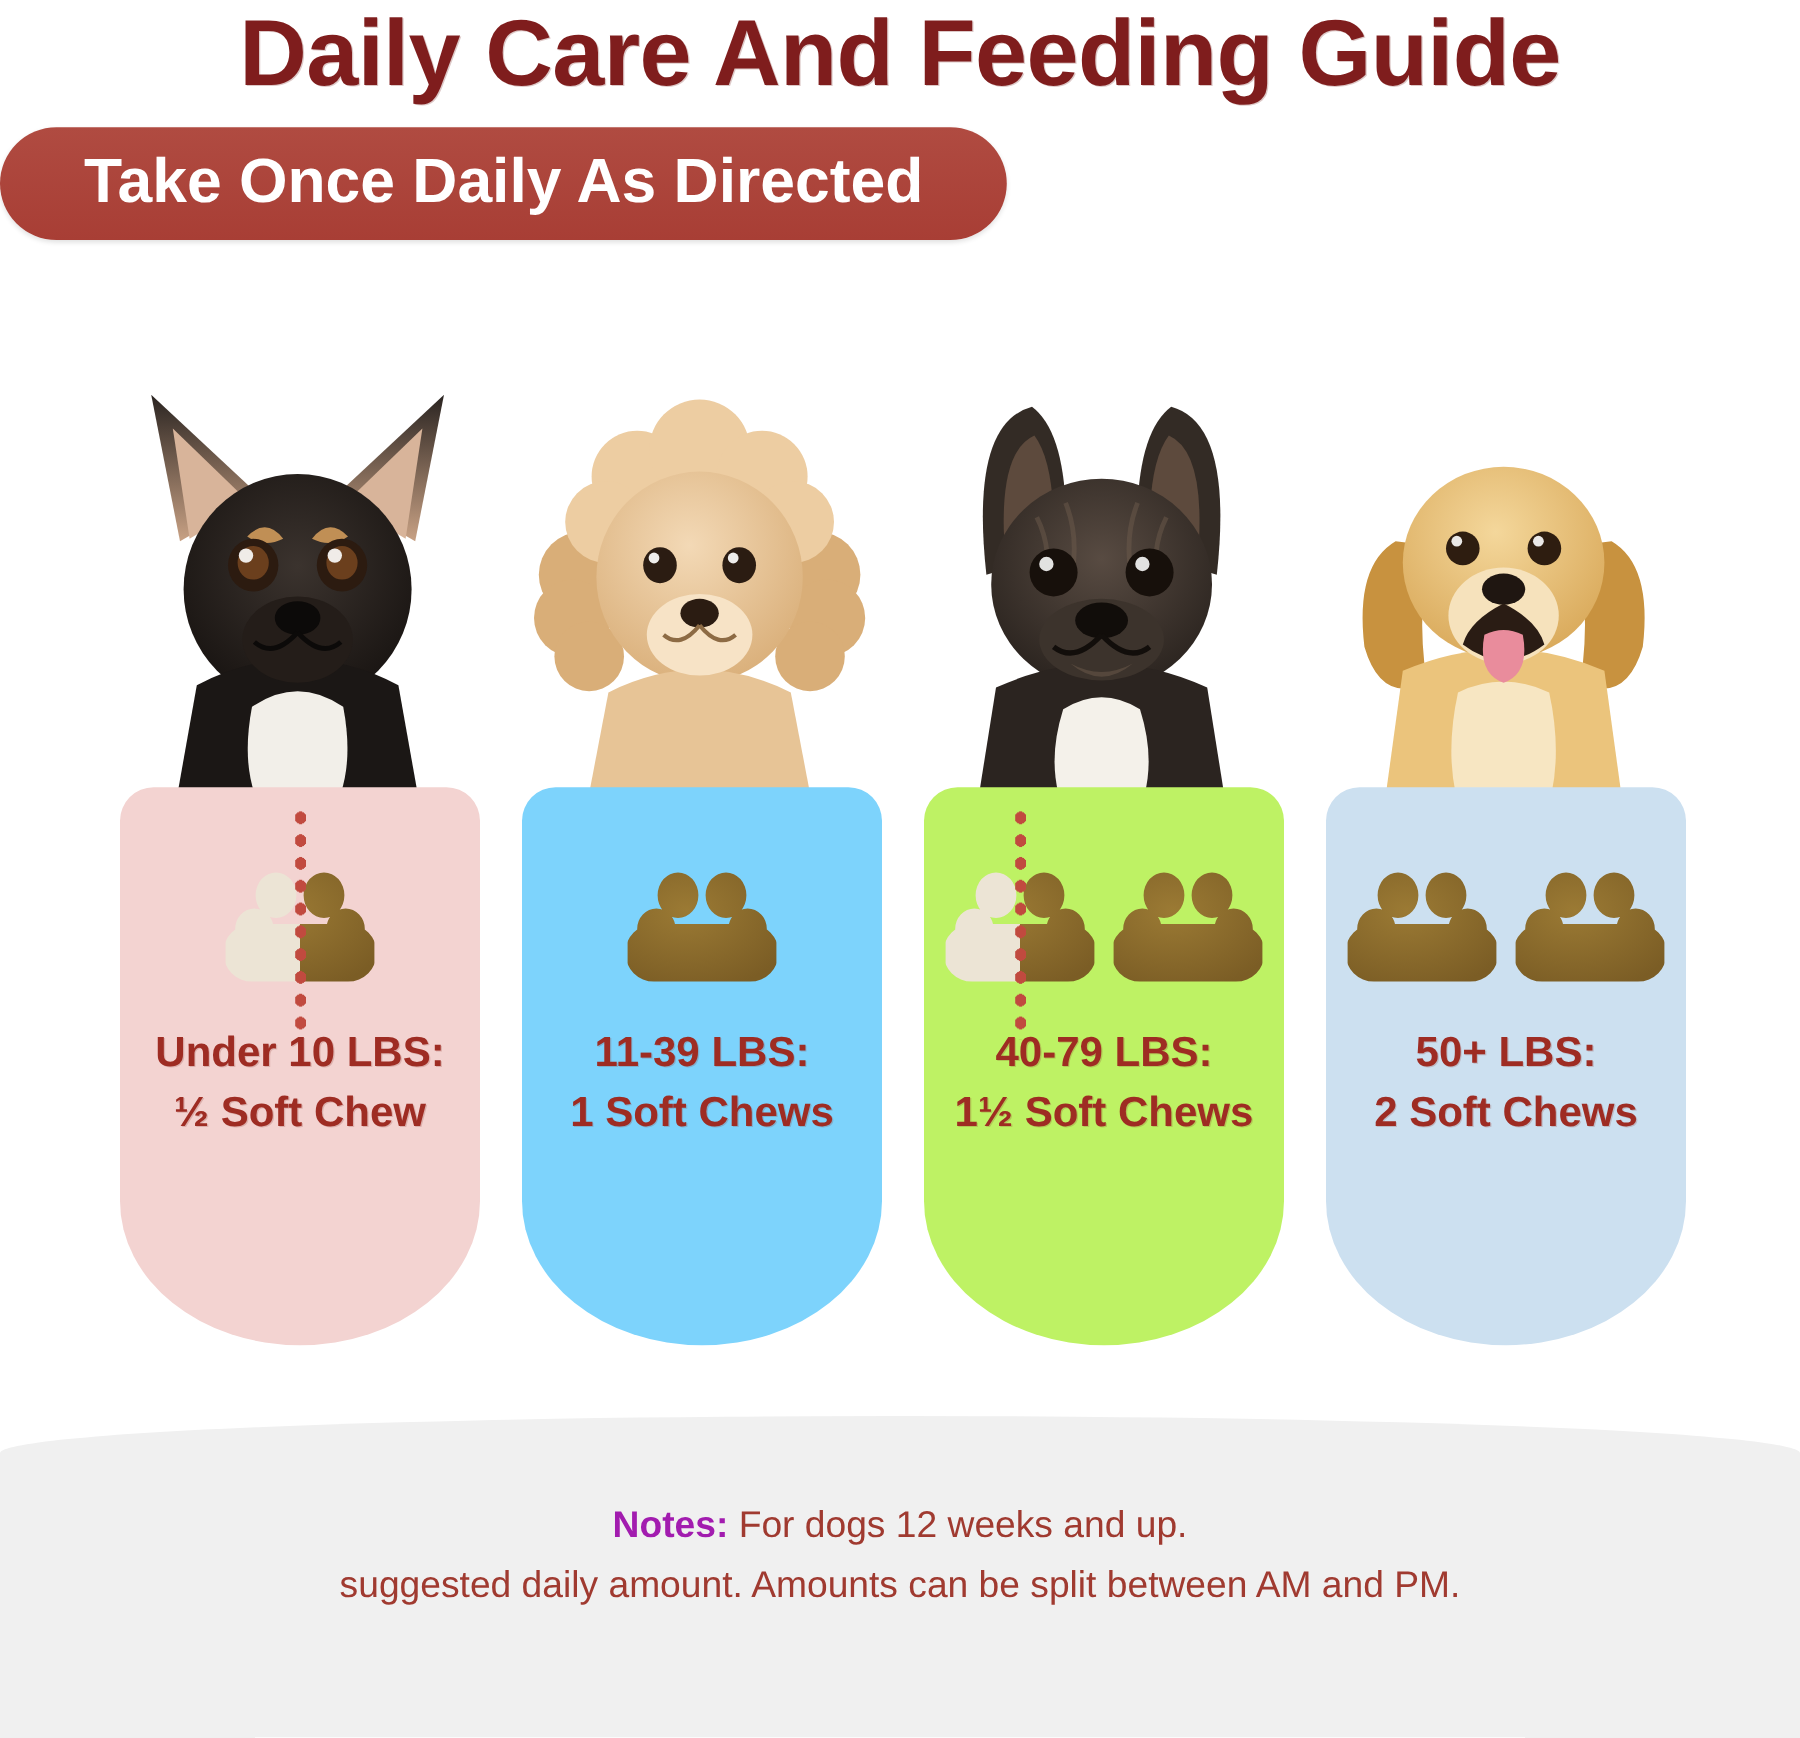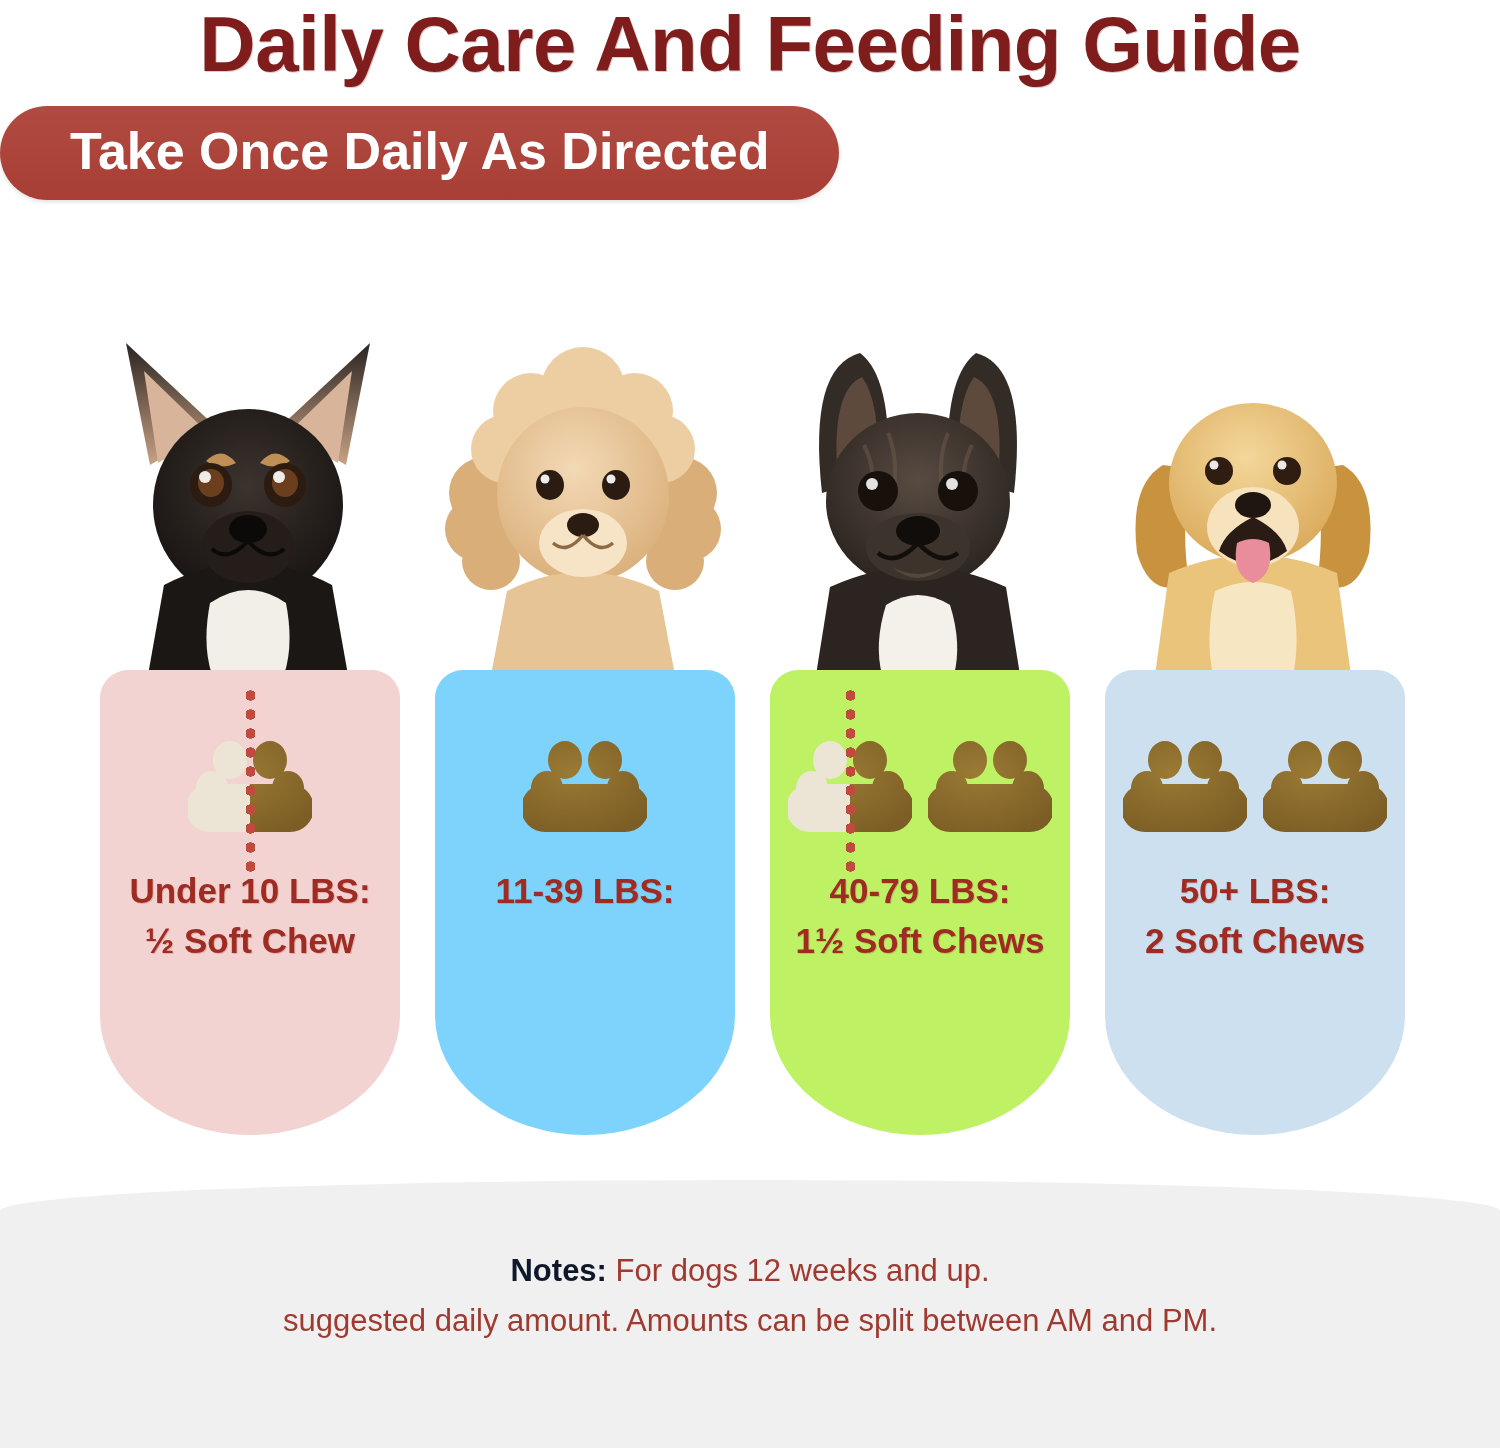--- a/index.html
+++ b/index.html
@@ -20,21 +20,21 @@
   #banner-wrap{display:flex;justify-content:flex-start;margin-top:20px;}
   #banner-pill{
     background:linear-gradient(180deg,#B04B41 0%,#A83E35 100%);
     color:#ffffff;font-size:52px;font-weight:bold;
     border-radius:60px;padding:18px 70px 22px 70px;
     line-height:1.05;white-space:nowrap;
     box-shadow:0 2px 4px rgba(0,0,0,.12);
   }
   
   #cards{
-    position:absolute;top:310px;left:0;width:1500px;height:860px;
+    position:absolute;top:296px;left:0;width:1500px;height:860px;
     display:flex;justify-content:center;
   }
   .card-col{width:335px;position:relative;}
   .dog-zone{
     position:absolute;left:0;top:0;width:335px;height:365px;
     display:flex;align-items:flex-end;justify-content:center;
     overflow:visible;
   }
   .panel{
     position:absolute;left:20px;top:360px;width:300px;height:465px;
@@ -66,21 +66,21 @@
   
   #footer{
     position:absolute;left:0;bottom:0;width:1500px;height:268px;
     background:#F0F0F0;
     border-radius:100% 100% 0 0 / 62px 62px 0 0;
   }
   #footer-inner{
     padding-top:66px;text-align:center;color:#A03A30;
     font-size:31px;line-height:1.62;
   }
-  #footer-inner b{color:#0f172a;text-align:center;}
+  #footer-inner b{color:#a21caf;text-align:center;}
   .fline{display:block;}
 </style>
 </head>
 <body>
 
 <div id="header">
   <h1 id="page-title">Daily Care And Feeding Guide</h1>
   <div id="banner-wrap">
     <div id="banner-pill">Take Once Daily As Directed</div>
   </div>
@@ -211,20 +211,21 @@
               <stop offset="0%" stop-color="#9b7a34"></stop>
                   <stop offset="100%" stop-color="#7b5d25"></stop>
                 </radialGradient>
               </defs>
             <path d="M25 36 a17 19 0 0 1 34 0 a17 19 0 0 1 -34 0 M65 36 a17 19 0 0 1 34 0 a17 19 0 0 1 -34 0 M8 64 a16 17 0 0 1 32 0 a16 17 0 0 1 -32 0 M84 64 a16 17 0 0 1 32 0 a16 17 0 0 1 -32 0 M22 60 h80 a24 24 0 0 1 0 48 h-80 a24 24 0 0 1 0 -48 Z" fill="url(#brown2)"></path>
           </svg>
         </div>
       </div>
       <div class="panel-text">
         <span>11-39 LBS:</span>
+        <span class="l2">1 Soft Chews</span>
       </div>
     </div>
   </div>
 
   <div class="card-col">
     <div class="dog-zone">
       <svg width="300" height="360" viewBox="0 0 300 360">
         <defs>
           <radialGradient id="fb" cx="50%" cy="38%" r="72%">
             <stop offset="0%" stop-color="#584b42"></stop>

